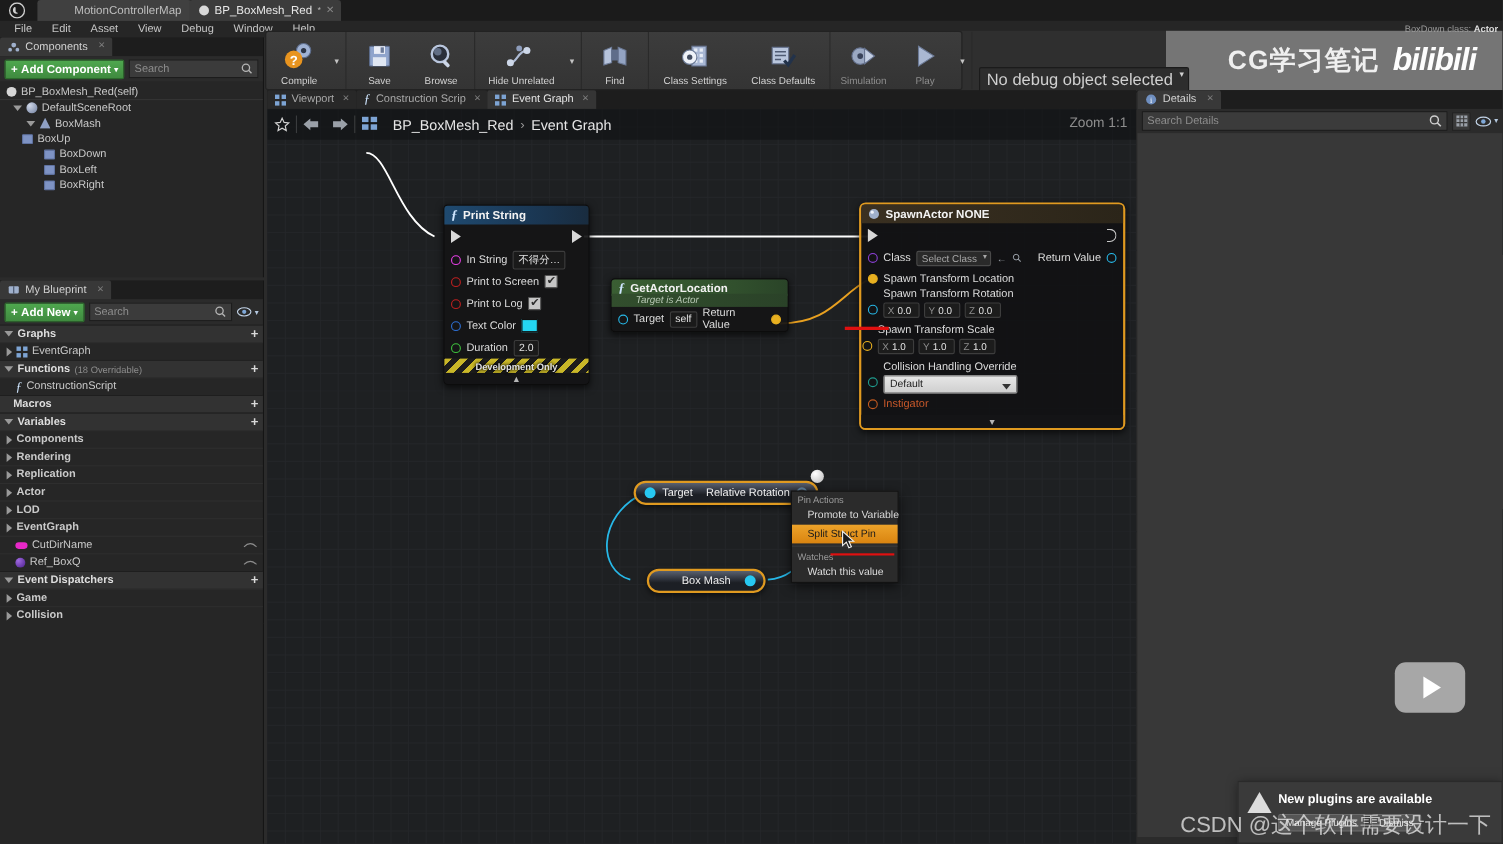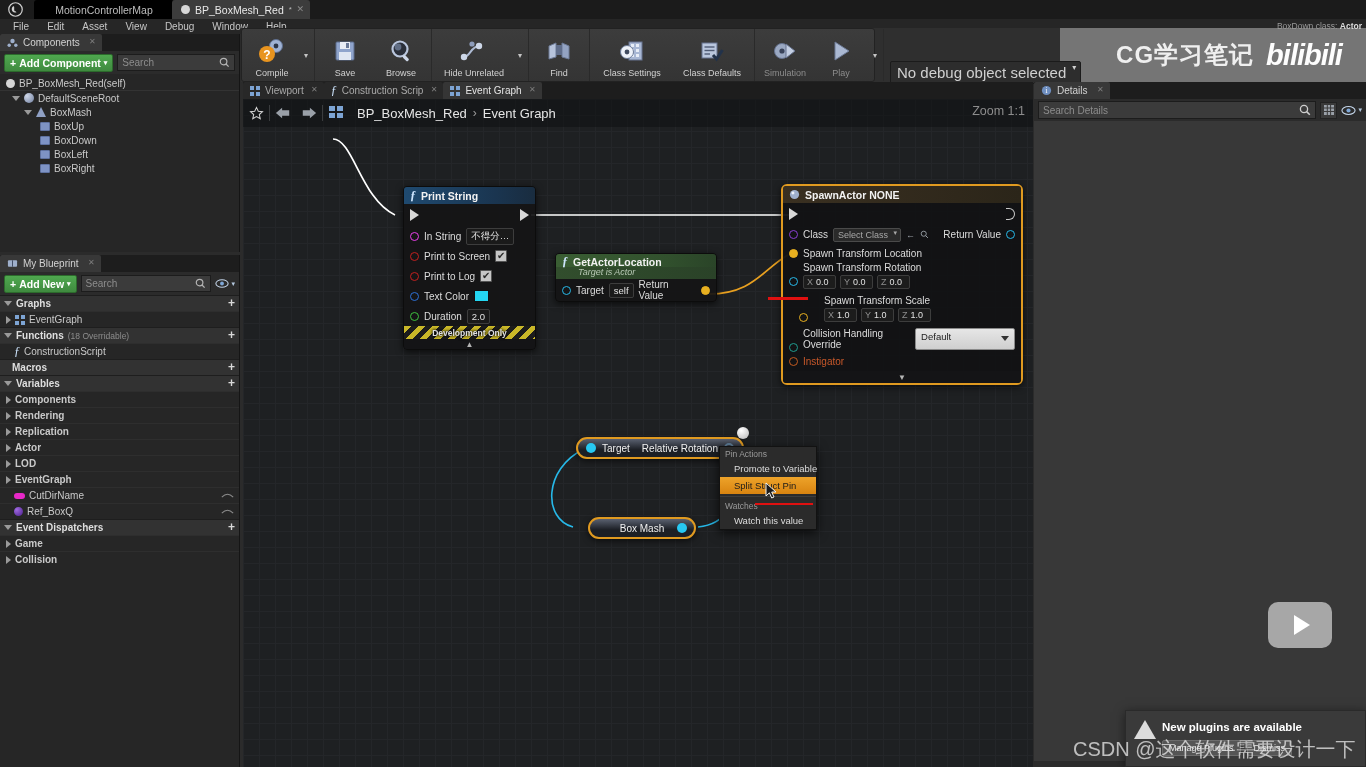--- a/index.html
+++ b/index.html
@@ -22,21 +22,21 @@
     position: absolute; left: 2px; top: 0px; width: 26px; height: 19px;
     display: flex; align-items: center; justify-content: center;
     color: #cfcfcf; font-size: 14px; font-weight: bold;
   }
   .tab-doc {
     position: absolute; top: 0px; height: 19px;
     display: flex; align-items: center; gap: 5px;
     padding: 0 9px; font-size: 10.5px; color: #bdbdbd;
     border-radius: 3px 3px 0 0;
   }
-  .tab-doc.inactive { left: 34px; width: 140px; background: #000000; justify-content: center; }
+  .tab-doc.inactive { left: 34px; width: 140px; background: #404040; justify-content: flex-end; }
   .tab-doc.active { left: 172px; width: 138px; background: #3c3c3c; color: #e8e8e8; }
   .tab-dot {
     width: 9px; height: 9px; border-radius: 50%;
     background: #d8d8d8; flex: 0 0 auto;
   }
   .tab-x {
     position: absolute; right: 6px; top: 4px;
     font-size: 9px; color: #8a8a8a;
   }
   .tab-star { font-size: 8px; color: #b9b9b9; }
@@ -678,21 +678,21 @@
       <div class="tree-row" style="padding-left:12px">
         <span class="arrow-d"></span>
         <span class="scene-ico"></span>
         <span>DefaultSceneRoot</span>
       </div>
       <div class="tree-row" style="padding-left:24px">
         <span class="arrow-d"></span>
         <span class="mesh-ico"></span>
         <span>BoxMash</span>
       </div>
-      <div class="tree-row" style="padding-left:40px">
+      <div class="tree-row" style="padding-left:20px">
         <span class="cube-ico"></span>
         <span>BoxUp</span>
       </div>
       <div class="tree-row" style="padding-left:40px">
         <span class="cube-ico"></span>
         <span>BoxDown</span>
       </div>
       <div class="tree-row" style="padding-left:40px">
         <span class="cube-ico"></span>
         <span>BoxLeft</span>
@@ -1010,21 +1010,21 @@
                 <span class="ax">Y</span>
                 <span class="vv">0.0</span>
               </span>
             <span class="vec-field">
                 <span class="ax">Z</span>
                 <span class="vv">0.0</span>
               </span>
           </span>
         </span>
       </div>
-      <div style="display:flex;align-items:flex-end;padding:6px 6px 0 16px;gap:16px">
+      <div style="display:flex;align-items:flex-start;padding:6px 6px 0 1px;gap:5px">
         <span class="pin yellow" style="margin-top:15px"></span>
         <span style="display:flex;flex-direction:column;gap:2px">
           <span class="sa-label">Spawn Transform Scale</span>
           <span style="display:flex;gap:4px">
             <span class="vec-field">
                 <span class="ax">X</span>
                 <span class="vv">1.0</span>
               </span>
             <span class="vec-field">
                 <span class="ax">Y</span>
@@ -1032,21 +1032,21 @@
               </span>
             <span class="vec-field">
                 <span class="ax">Z</span>
                 <span class="vv">1.0</span>
               </span>
           </span>
         </span>
       </div>
       <div style="display:flex;align-items:flex-start;padding:6px 6px 0 6px;gap:5px">
         <span class="pin teal" style="margin-top:15px"></span>
-        <span style="display:flex;flex-direction:row;gap:18px">
+        <span style="display:flex;flex-direction:column;gap:2px">
           <span class="sa-label">Collision Handling Override</span>
           <span class="combo-default">Default</span>
         </span>
       </div>
       <div class="row" style="height:19px">
         <span class="pin orange-r"></span>
         <span style="color:#c7582a">Instigator</span>
       </div>
       <div class="collapse-arrow" style="height:12px">▼</div>
     </div>

